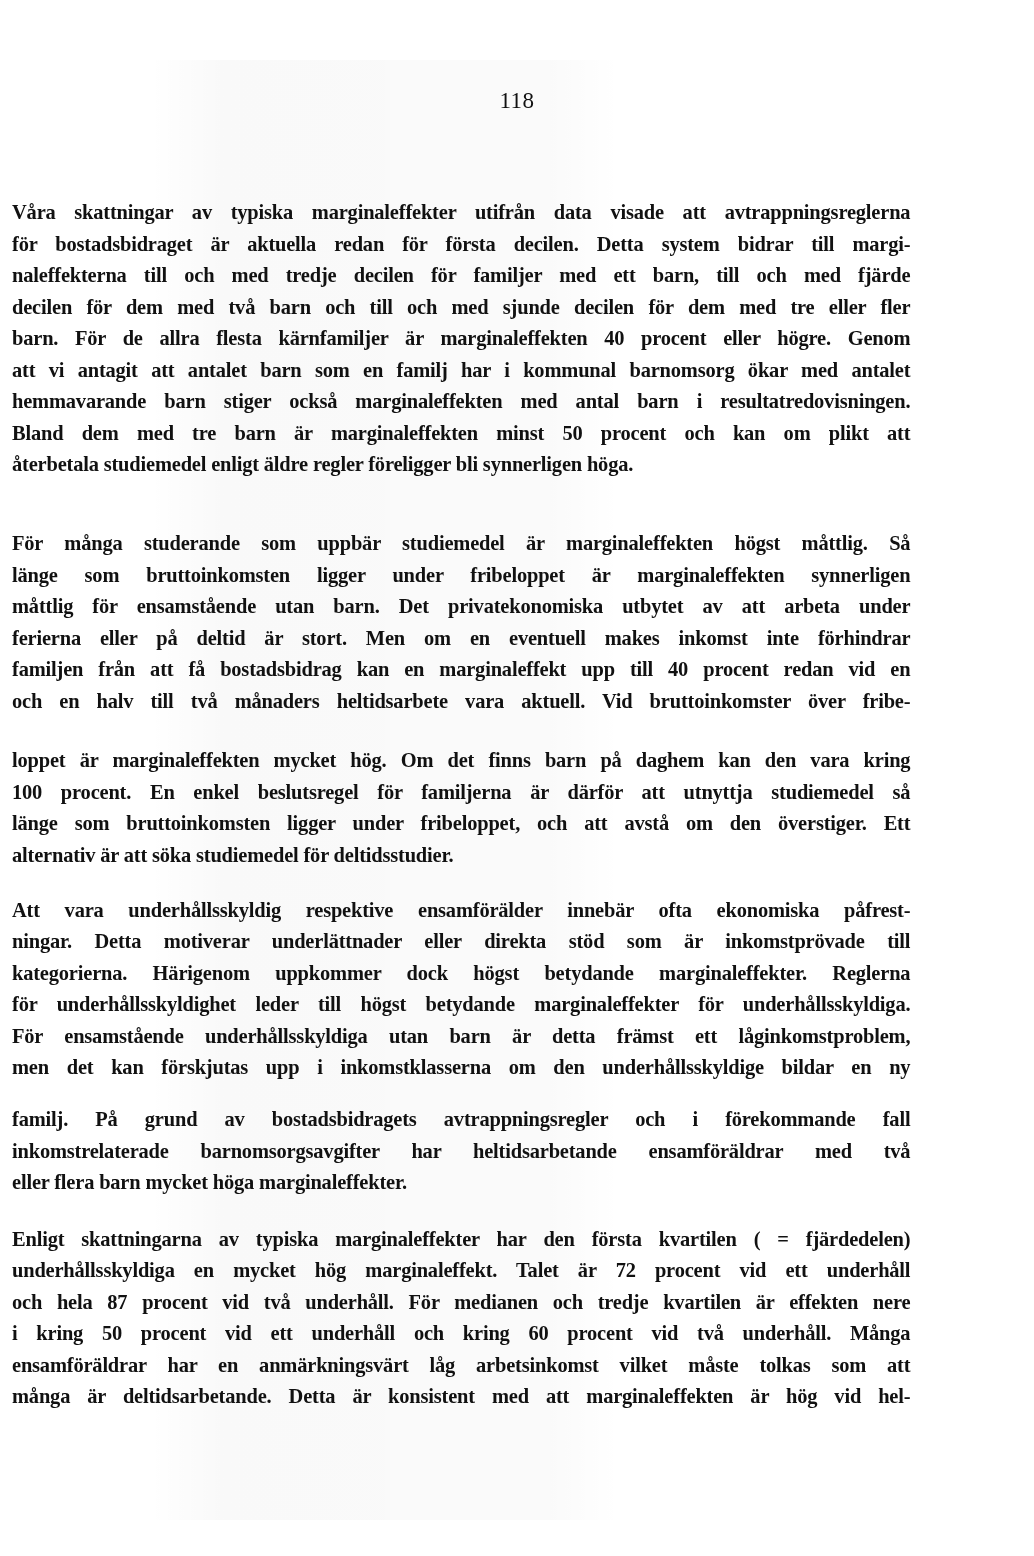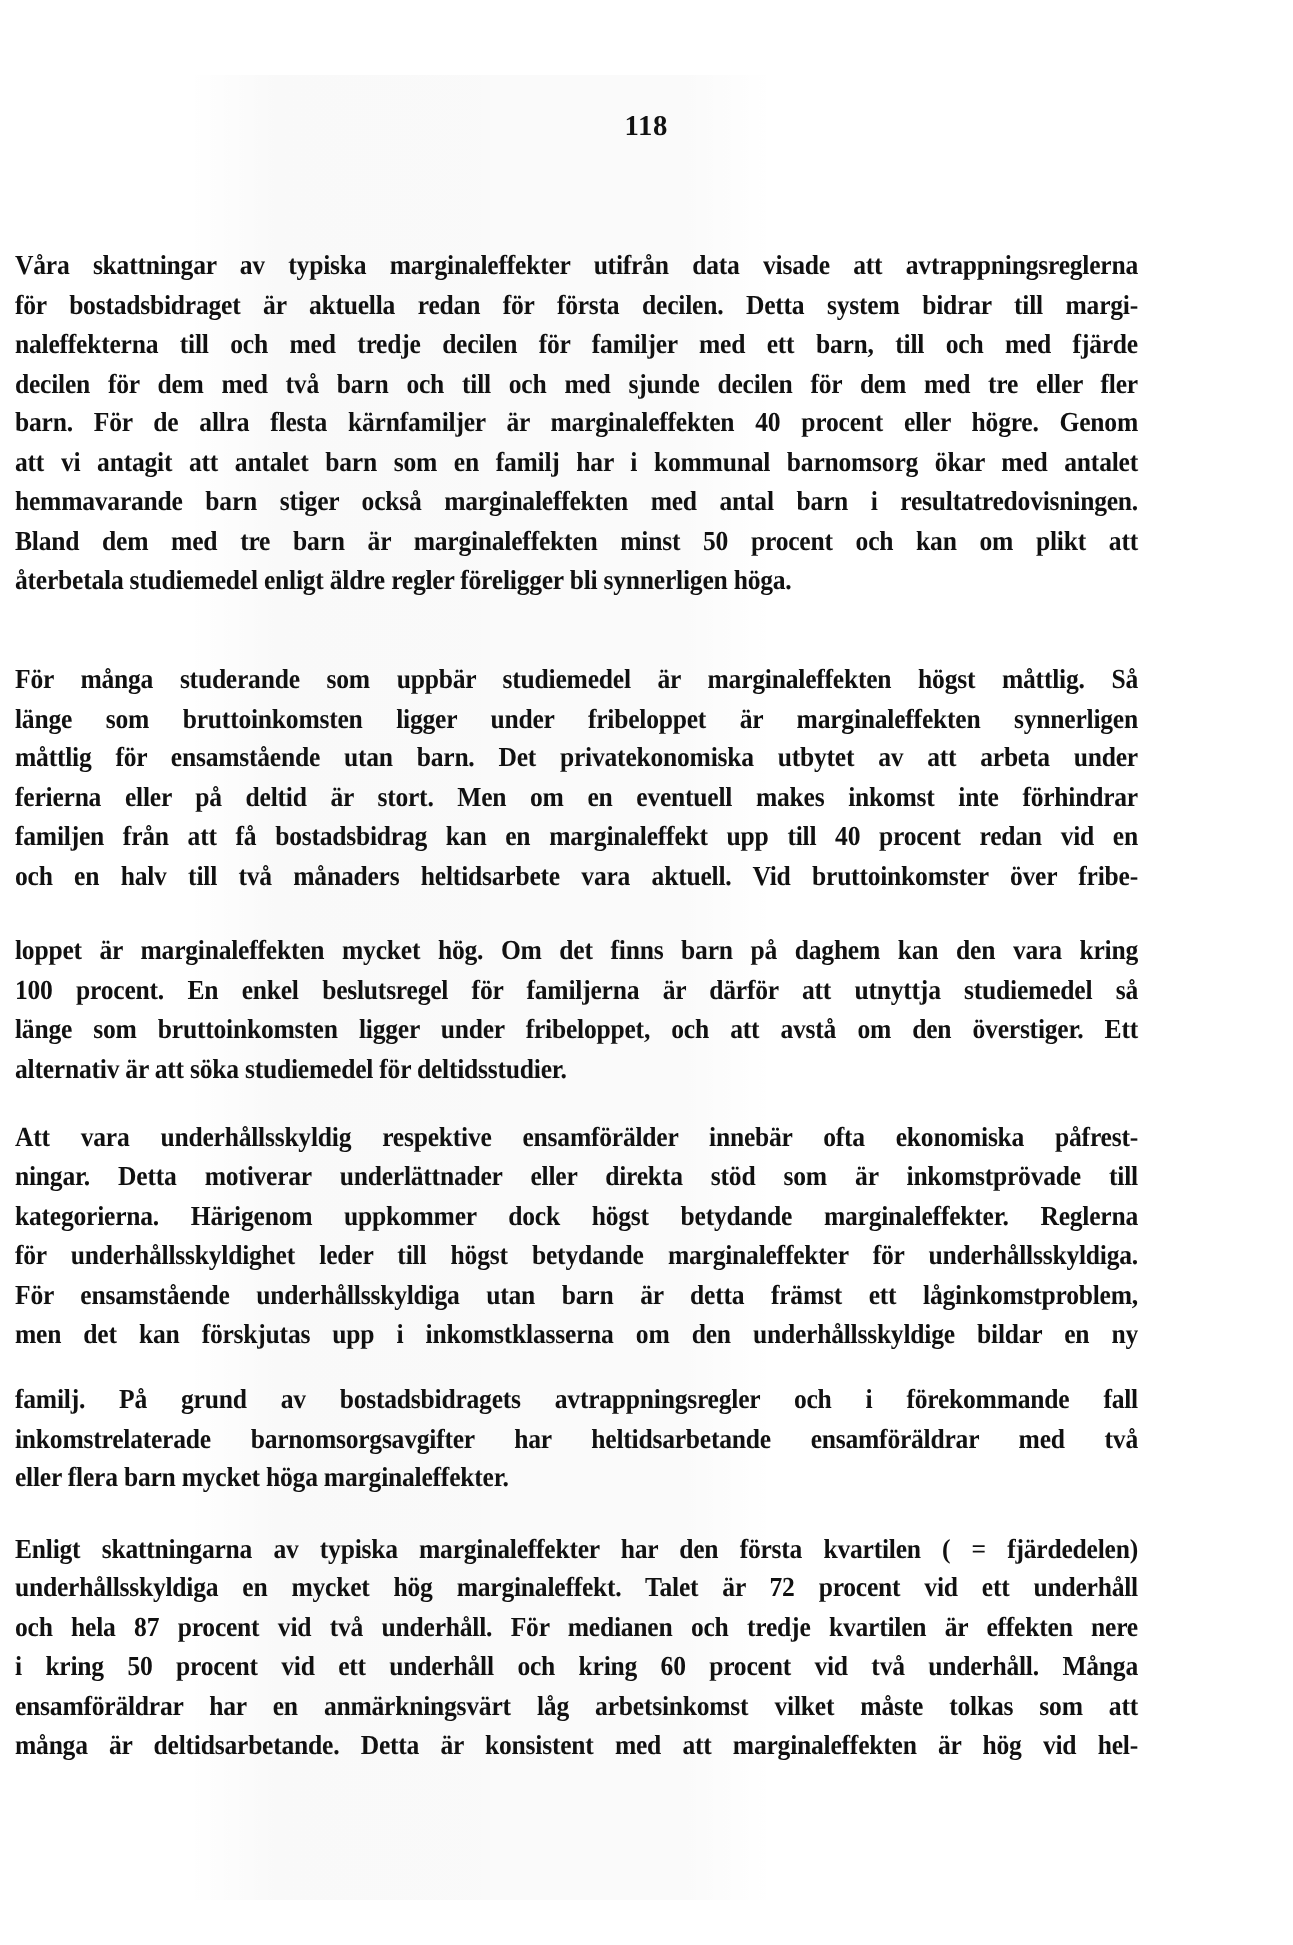--- a/index.html
+++ b/index.html
@@ -7,21 +7,21 @@
     width: 1034px; height: 1556px; background: #ffffff; position: relative; overflow: hidden;
     font-family: "Liberation Serif", "DejaVu Serif", serif; color: #111;
   }
   .page-shade {
     position: absolute; left: 150px; top: 60px; width: 470px; height: 1460px;
     background: linear-gradient(90deg, rgba(0,0,0,0) 0%, rgba(0,0,0,0.025) 15%, rgba(0,0,0,0.02) 85%, rgba(0,0,0,0) 100%);
     pointer-events: none;
   }
   .page-number {
     position: absolute; left: 0; width: 1034px; top: 88px; text-align: center;
-    font-size: 23px; font-weight: bold; letter-spacing: 0.5px;
+    font-size: 23px; font-weight: normal; letter-spacing: 0.5px;
   }
   .body-text { position: absolute; left: 12px; top: 0; width: 898px; }
   .line {
     position: absolute; left: 0; width: 898px; height: 30px;
     font-size: 22px; line-height: 30px; font-weight: bold;
     text-align: justify; text-align-last: justify; white-space: nowrap;
     transform: scaleX(0.93); transform-origin: left center;
     letter-spacing: -0.2px;
   }
   .line.last { text-align-last: left; }

